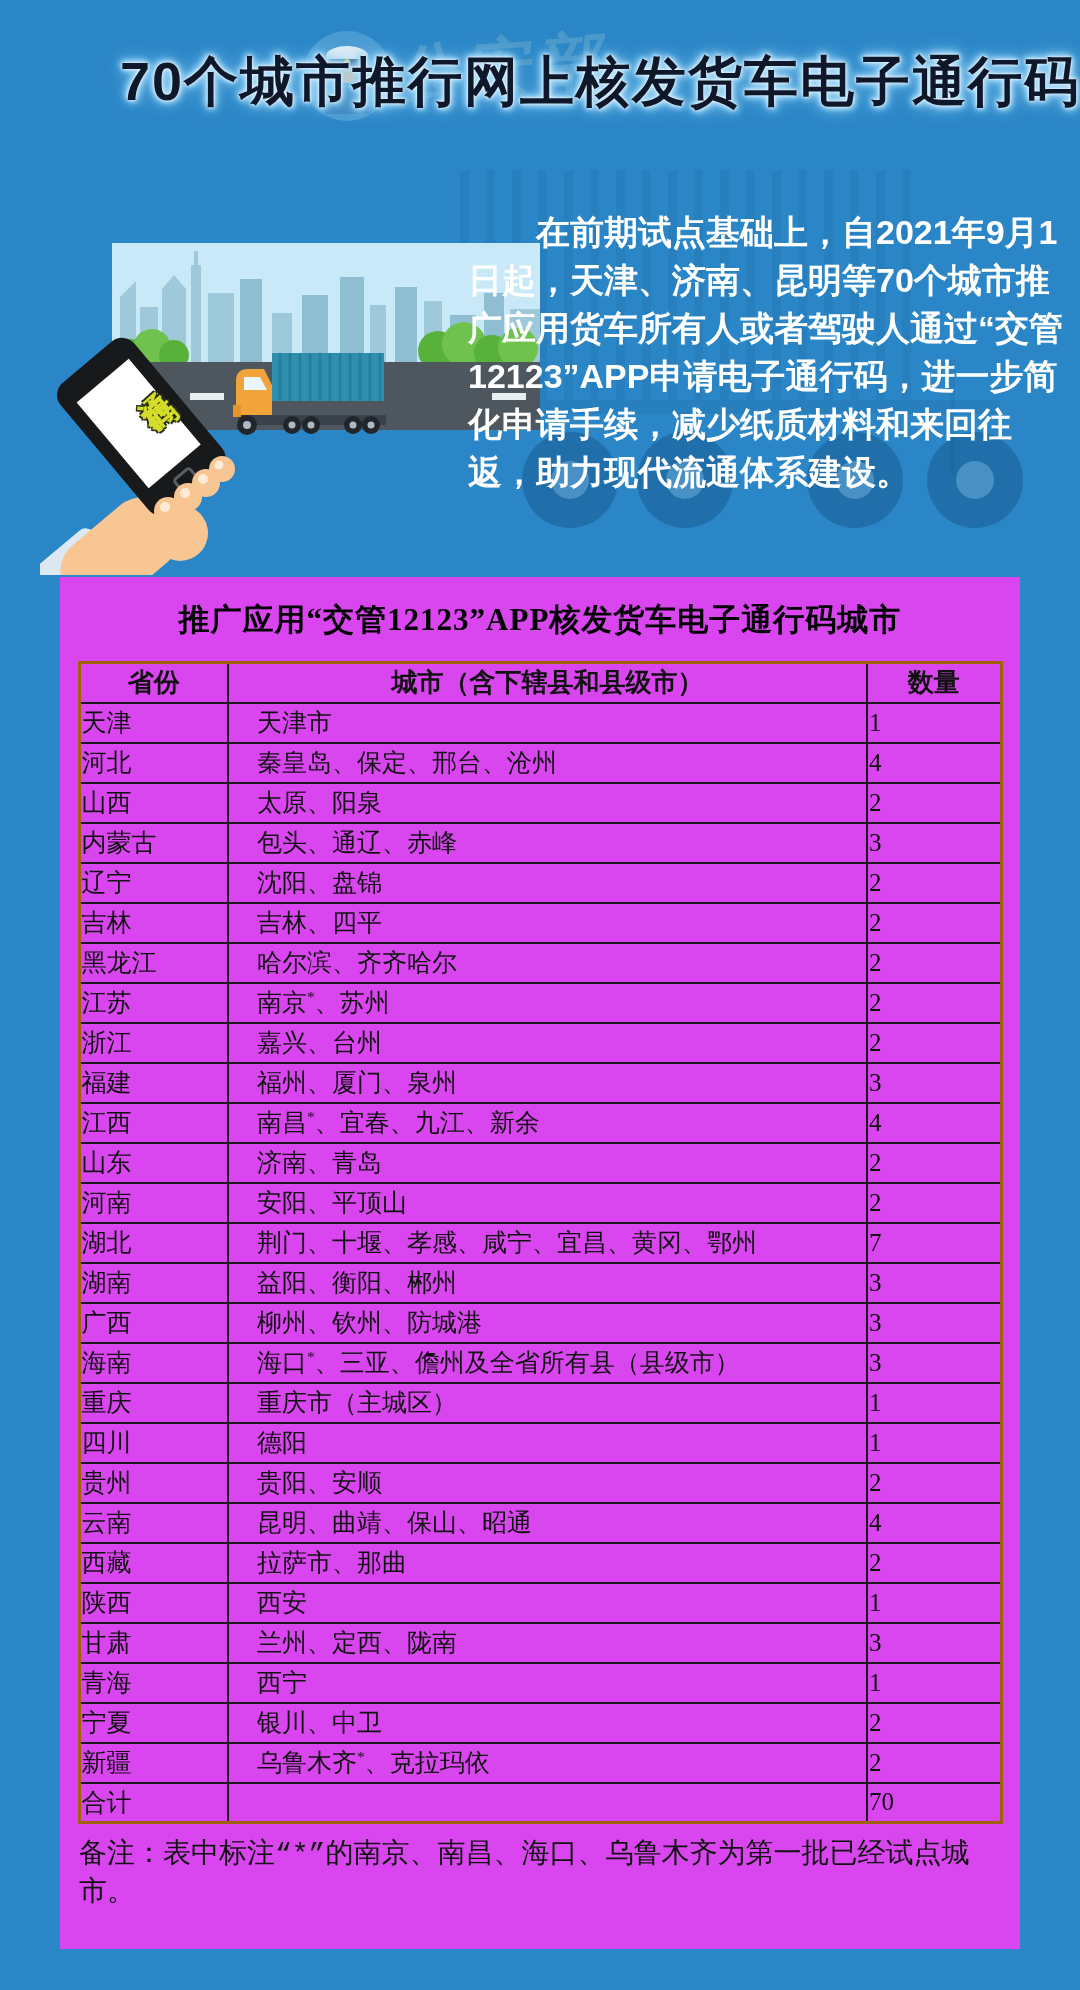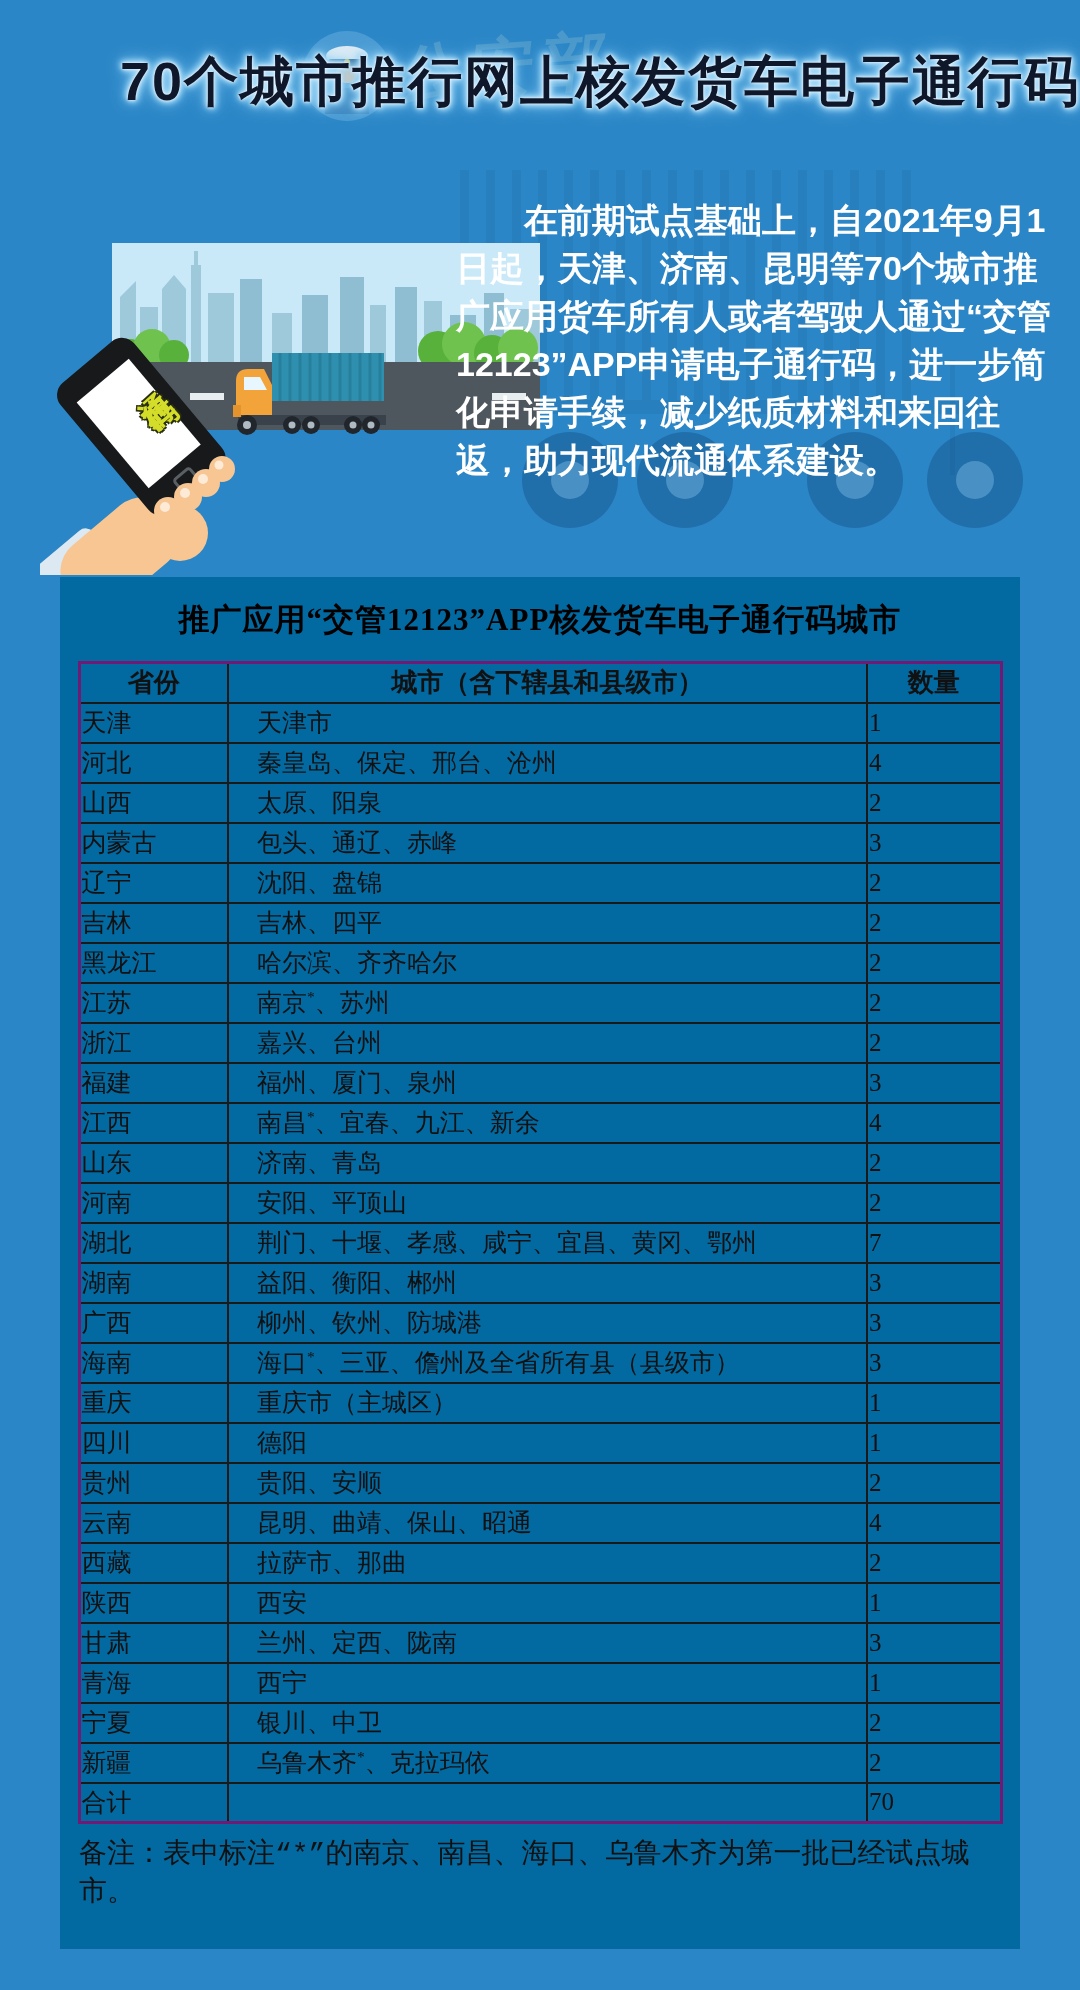--- a/index.html
+++ b/index.html
@@ -21,30 +21,30 @@
 
   
   .wm-truck{position:absolute;left:430px;top:150px;}
 
   .illus{position:absolute;left:40px;top:235px;}
 
   .phone-label{position:absolute;left:112px;top:378px;writing-mode:vertical-rl;
     transform:rotate(-42deg);font-size:31px;font-weight:900;color:#d4de2a;letter-spacing:5px;
     text-shadow:-2px 0 0 #2a2f10,2px 0 0 #2a2f10,0 -2px 0 #2a2f10,0 2px 0 #2a2f10;}
 
-  .intro{position:absolute;left:456px;top:196px;width:596px;margin:0;
+  .intro{position:absolute;left:456px;top:196px;width:596px;margin:12px;
     font-size:34px;line-height:48px;font-weight:700;color:#ffffff;text-indent:2em;}
 
   
-  .card{position:absolute;left:60px;top:577px;width:960px;height:1372px;background:#0369a1;}
+  .card{position:absolute;left:60px;top:577px;width:960px;height:1372px;background:#d946ef;}
   .card-title{margin:22px 0 0;text-align:center;font-family:"Liberation Serif",serif;
     font-size:31px;font-weight:700;color:#000000;letter-spacing:1px;}
 
   table.cities{border-collapse:collapse;table-layout:fixed;width:922px;margin:20px auto 0;
-    border:3px solid #701a75;}
+    border:3px solid #a16207;}
   table.cities th,table.cities td{border:2px solid #1a1a1a;height:40px;box-sizing:border-box;
     font-family:"Liberation Serif",serif;color:#111111;overflow:hidden;white-space:nowrap;}
   table.cities th{font-size:26px;font-weight:700;text-align:center;}
   table.cities td{font-size:25px;}
   td.c-prov,td.c-count{text-align:left;}
   td.c-cities{padding-left:28px;text-align:left;}
   td.c-cities sup{font-size:.62em;}
   .note{margin:10px 0 0 19px;font-family:Liberation Mono, monospace;font-size:28px;color:#111111;}
 </style>
 </head>

